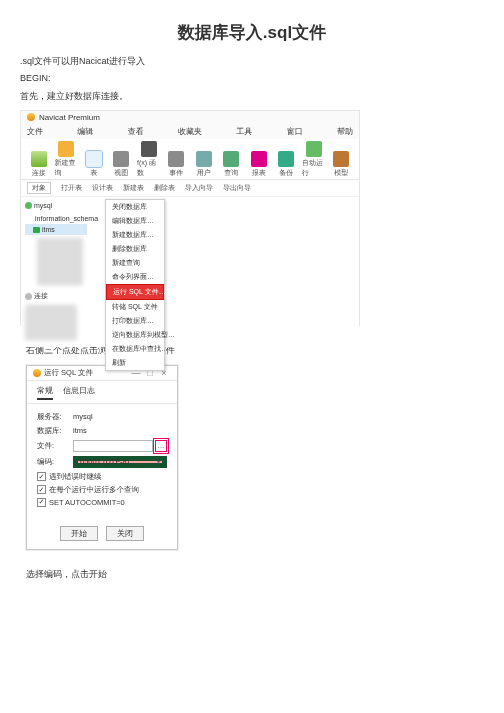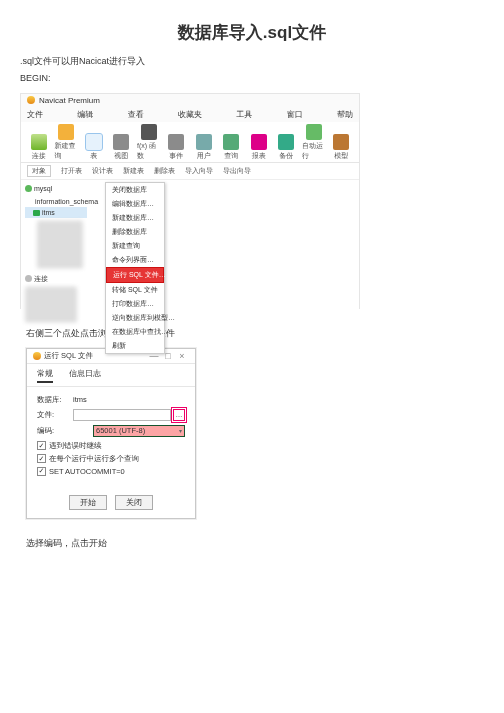--- a/index.html
+++ b/index.html
@@ -26,51 +26,52 @@
   .conn-ico { width: 7px; height: 7px; border-radius: 50%; background: #5bb85b; }
   .blur-block { filter: blur(2px); background: repeating-linear-gradient(#ccc,#ccc 2px,#eee 2px,#eee 4px); height: 20px; width: 50px; margin: 3px 0; border-radius: 2px; }
   .context-menu { position: absolute; left: 84px; width: 60px; background: #fff; border: 1px solid #ccc; box-shadow: 1px 1px 3px rgba(0,0,0,.2); font-size: 7px; }
   .context-menu .mi { padding: 2px 6px; white-space: nowrap; }
   .context-menu .mi.hl { background: #e63535; color: #fff; border: 1px solid #c11; }
   .nav-body-wrap { position: relative; height: 128px; }
 
   .section-text { font-size: 9px; margin: 18px 0 8px 6px; }
 
   
-  .dialog { width: 170px; margin-left: 6px; border: 1px solid #c8c8c8; background: #fff; font-size: 7.5px; box-shadow: 0 0 0 1px #eee; }
+  .dialog { width: 152px; margin-left: 6px; border: 1px solid #c8c8c8; background: #fff; font-size: 7.5px; box-shadow: 0 0 0 1px #eee; }
   .dlg-titlebar { display: flex; align-items: center; padding: 2px 6px; border-bottom: 1px solid #e6e6e6; }
   .dlg-titlebar .ico2 { width: 8px; height: 8px; border-radius: 50%; background: linear-gradient(#f9c946,#e68a17); margin-right: 3px; }
   .dlg-titlebar .spacer { flex: 1; }
   .winbtn { width: 14px; text-align: center; color: #888; font-size: 9px; }
-  .dlg-tabs { display: flex; gap: 16px; padding: 4px 10px 3px; border-bottom: 1px solid #e6e6e6; font-size: 8px; }
+  .dlg-tabs { display: flex; gap: 10px; padding: 4px 10px 3px; border-bottom: 1px solid #e6e6e6; font-size: 8px; }
   .dlg-tabs .t.active { border-bottom: 2px solid #333; padding-bottom: 2px; }
   .dlg-body { padding: 8px 10px 6px; }
   .form-row { display: flex; align-items: center; margin-bottom: 4px; }
   .form-row .lbl { width: 36px; }
   .form-row .val { flex: 1; display: flex; align-items: center; gap: 2px; }
   .textbox { flex: 1; height: 12px; border: 1px solid #b8b8b8; background: #fff; padding: 0 2px; font-size: 7.5px; line-height: 12px; }
   .browse-btn { width: 12px; height: 12px; border: 1px solid #e06; background: #fff; display: flex; align-items: center; justify-content: center; font-size: 7px; color: #444; outline: 1px solid #e06; outline-offset: 1px; }
-  .selectbox { flex: 1; height: 12px; border: 1px solid #14532d; background: #fca5a5; padding: 0 2px; font-size: 7.5px; line-height: 12px; display: flex; align-items: center; margin-left: 20px; }
+  .selectbox { flex: 1; height: 12px; border: 5px solid #14532d; background: #fca5a5; padding: 0 2px; font-size: 7.5px; line-height: 12px; display: flex; align-items: center; }
   .selectbox .sv { flex: 1; }
   .selectbox .arw { font-size: 6px; color: #666; }
   .cb-row { display: flex; align-items: center; gap: 3px; margin: 3px 0; }
   .cbx { width: 9px; height: 9px; border: 1px solid #888; display: flex; align-items: center; justify-content: center; font-size: 7px; color: #333; }
   .dlg-footer { display: flex; justify-content: center; gap: 8px; padding: 10px 0 8px; }
   .btn { width: 38px; height: 15px; border: 1px solid #aaa; background: #f3f3f3; font-size: 8px; display: flex; align-items: center; justify-content: center; }
 
   .final-text { font-size: 9px; margin: 18px 0 0 6px; }
 </style>
 </head>
 <body>
 
 <h1 class="page-title">数据库导入.sql文件</h1>
 
 <div class="content">
   <p class="para">.sql文件可以用Nacicat进行导入</p>
   <p class="para">BEGIN:</p>
+  <p class="para">首先，建立好数据库连接。</p>
 
   <div class="navicat-window">
     <div class="nav-titlebar">
       <span class="nav-icon"></span>
       <span>Navicat Premium</span>
     </div>
     <div class="nav-menubar" id="nav-menubar">
         <span>文件</span>
         <span>编辑</span>
         <span>查看</span>
@@ -188,20 +189,24 @@
       <span class="winbtn">—</span>
       <span class="winbtn">□</span>
       <span class="winbtn">×</span>
     </div>
     <div class="dlg-tabs">
       <span class="t active">常规</span>
       <span class="t">信息日志</span>
     </div>
     <div class="dlg-body">
       <div class="form-row">
+        <span class="lbl">服务器:</span>
+        <span class="val">mysql</span>
+      </div>
+      <div class="form-row">
         <span class="lbl">数据库:</span>
         <span class="val">itms</span>
       </div>
       <div class="form-row">
         <span class="lbl">文件:</span>
         <span class="val">
           <span class="textbox"></span>
           <span class="browse-btn">…</span>
         </span>
       </div>

